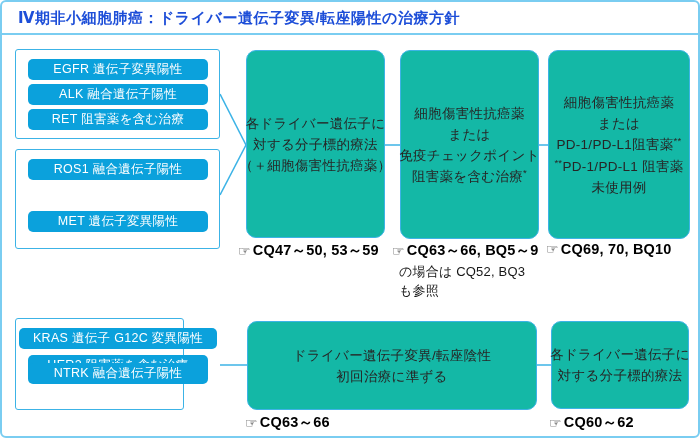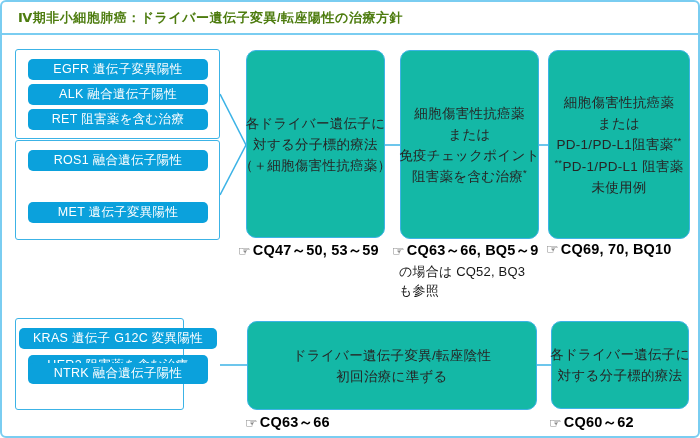--- a/index.html
+++ b/index.html
@@ -2,22 +2,22 @@
 <html><head>
 <meta charset="utf-8">
 <style>
   html,body{margin:0;padding:0;background:#fff;}
   .stage{
     position:relative;width:700px;height:438px;box-sizing:border-box;
     background:#fff;border:2px solid #7acdf1;border-radius:6px;overflow:hidden;
     font-family:"Liberation Sans","DejaVu Sans",sans-serif;
   }
   .title{
-    position:absolute;left:16px;top:7px;font-size:13px;font-weight:700;
-    color:#4d7c0f;letter-spacing:.5px;white-space:nowrap;
+    position:absolute;left:16px;top:7px;font-size:15px;font-weight:700;
+    color:#1d4ed8;letter-spacing:.5px;white-space:nowrap;
   }
   .header-rule{position:absolute;left:0;right:0;top:31px;height:2px;background:#7acdf1;}
   .connectors{position:absolute;left:0;top:0;width:700px;height:438px;pointer-events:none;}
   .group{
     position:absolute;box-sizing:border-box;background:#fff;
     border:1.5px solid #3cb3e6;border-radius:3px;
   }
   .pill{
     position:absolute;left:12px;width:180px;height:21px;border-radius:5px;
     background:#0ba1dc;color:#fff;font-size:12.5px;letter-spacing:.3px;
@@ -59,21 +59,21 @@
     <path d="M218 363 L245 363" stroke="#3cb3e6" stroke-width="1.6" fill="none"></path>
     <path d="M535 363 L549 363" stroke="#3cb3e6" stroke-width="1.6" fill="none"></path>
   </svg>
 
   <div class="group" style="left:13px;top:47px;width:205px;height:90px">
     <div class="pill" style="top:9px">EGFR 遺伝子変異陽性</div>
     <div class="pill" style="top:34px">ALK 融合遺伝子陽性</div>
     <div class="pill" style="top:59px">RET 阻害薬を含む治療</div>
   </div>
 
-  <div class="group" style="left:13px;top:138px;width:205px;height:100px">
+  <div class="group" style="left:13px;top:147px;width:205px;height:100px">
     <div class="pill" style="top:9px">ROS1 融合遺伝子陽性</div>
     <div class="pill" style="top:61px">MET 遺伝子変異陽性</div>
   </div>
 
   <div class="group" style="left:13px;top:316px;width:169px;height:92px">
     <div class="pill wide" style="top:9px">KRAS 遺伝子 G12C 変異陽性</div>
     <div class="pill" style="top:36px">HER2 阻害薬を含む治療</div>
     <div class="pill" style="top:44px">NTRK 融合遺伝子陽性</div>
   </div>
 

